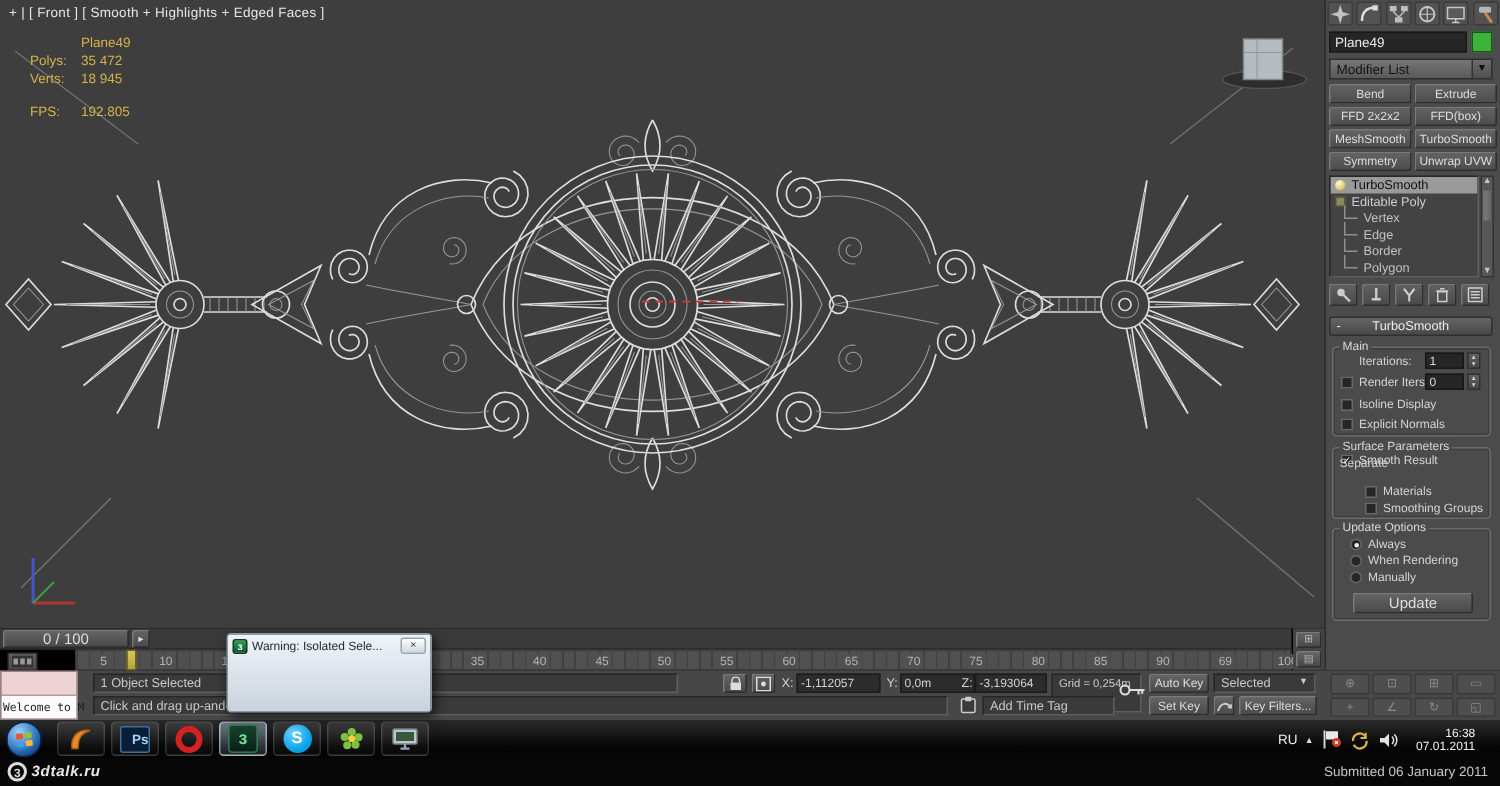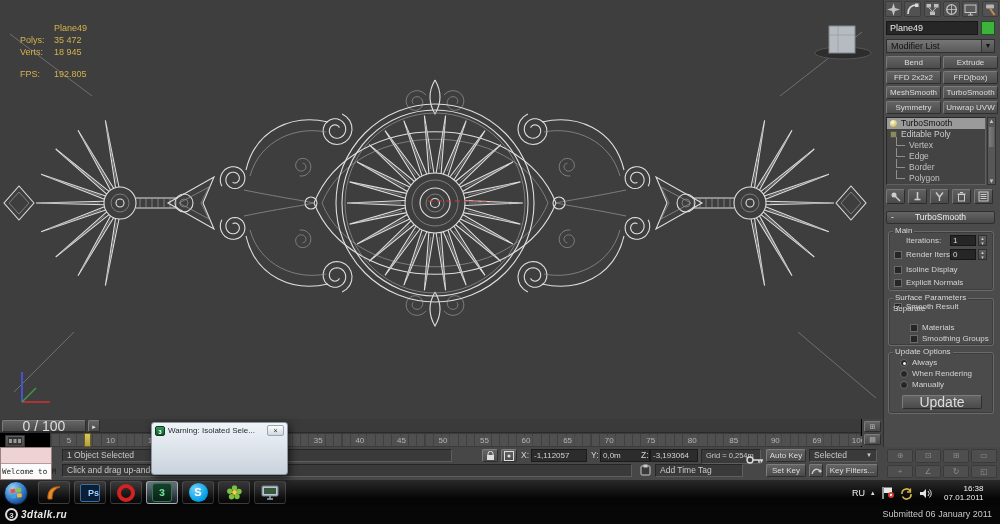--- a/index.html
+++ b/index.html
@@ -37,21 +37,21 @@
   #rollhead .minus{position:absolute;left:4px;top:0;color:#ececec}
   .group{position:absolute;border:1px solid #6a6a6a;border-radius:3px;box-shadow:inset 0 0 0 1px #3d3d3d}
   .glabel{position:absolute;top:-6px;left:4px;background:#4b4b4b;font-size:8px;color:#d8d8d8;padding:0 2px;line-height:10px}
   .plabel{position:absolute;font-size:8px;color:#d4d4d4;line-height:10px;white-space:nowrap}
   .spinfield{position:absolute;width:26px;height:11px;background:#262626;border:1px solid #161616;color:#ddd;font-size:8px;line-height:9px;padding:0 2px}
   .spinarr{position:absolute;width:9px;height:11px;font-size:5px;line-height:5px;color:#ccc;text-align:center;background:linear-gradient(#5f5f5f,#474747);border:1px solid #303030}
   .cb{position:absolute;width:8px;height:8px;background:#262626;border:1px solid #6a6a6a;font-size:7px;line-height:8px;color:#f2f2f2;text-align:center}
   .radio{position:absolute;width:8px;height:8px;border-radius:50%;background:#262626;border:1px solid #6a6a6a}
   .radio.on::after{content:"";position:absolute;left:2px;top:2px;width:3px;height:3px;border-radius:50%;background:#f0f0f0}
   #updatebtn{left:902px;top:395px;width:80px;height:14px}
-  .btn{background:linear-gradient(#646464,#4a4a4a);border:1px solid;border-color:#7c7c7c #2d2d2d #2d2d2d #7c7c7c;border-radius:2px;color:#dedede;font-size:14px;text-align:center}
+  .btn{background:linear-gradient(#646464,#4a4a4a);border:1px solid;border-color:#7c7c7c #2d2d2d #2d2d2d #7c7c7c;border-radius:2px;color:#dedede;font-size:10px;text-align:center}
   
   #sliderrow{left:0;top:419px;width:861px;height:14px;background:#3a3a3a;border-bottom:1px solid #2b2b2b}
   #sliderbtn{left:2px;top:420px;width:84px;height:12px;line-height:11px}
   #slidernext{left:88px;top:420px;width:12px;height:12px;line-height:11px;font-size:7px}
   #ruler{left:50px;top:433px;width:811px;height:14px;background:#505050;border:1px solid #3a3a3a;
     background-image:repeating-linear-gradient(90deg,#414141 0 1px,transparent 1px 8.3px)}
   .tick{position:absolute;bottom:0;transform:translateX(-50%);font-size:8px;color:#b4b4b4;background:#505050;padding:0 2px;line-height:10px}
   #trackicon{left:5px;top:435px;width:20px;height:12px;background:linear-gradient(#606060,#484848);border:1px solid #333;display:flex;align-items:center;justify-content:center}
   #timehandle{left:84px;top:433px;width:7px;height:14px;background:linear-gradient(#d9c75e,#b4a23b);border:1px solid #6d6121}
   .minizone{left:862px;top:419px;width:21px;height:28px;background:#444;display:flex;flex-direction:column;gap:2px;align-items:center;padding-top:2px}
@@ -280,20 +280,21 @@
         <path d="M246,236 C256,278 294,292 328,284" stroke="#dedede" stroke-width="1.1" fill="none"></path>
         <path d="M342.2,292.0L346.5,289.2L349.7,285.4L351.6,280.8L352.0,276.0L351.0,271.4L348.7,267.3L345.4,264.2L341.4,262.2L337.0,261.5L332.8,262.1L329.0,264.0L326.0,266.8L324.0,270.3L323.1,274.1L323.4,278.0L324.8,281.5L327.2,284.3L330.2,286.3L333.5,287.3L337.0,287.2L340.1,286.1L342.7,284.2L344.6,281.7L345.6,278.8L345.7,275.9L345.0,273.1L343.5,270.7L341.4,269.0L339.0,268.0L336.5,267.8L334.1,268.3L332.0,269.4L330.5,271.1L329.6,273.1L329.3,275.1L329.6,277.1L330.5,278.8L331.8,280.1L333.3,280.9L335.0,281.2L336.5,280.9L337.8,280.3L338.8,279.4L339.4,278.2" stroke="#dedede" stroke-width="1.1" fill="none"></path>
         <path d="M250,230 C260,266 296,280 326,274" stroke="#989898" stroke-width="0.7" fill="none"></path>
         <path d="M244,190 C278,197 300,200 314,203" stroke="#989898" stroke-width="0.7" fill="none"></path>
         <path d="M244,216 C278,209 300,206 314,203" stroke="#989898" stroke-width="0.7" fill="none"></path>
         <circle cx="311" cy="203" r="6" stroke="#dedede" stroke-width="1.1" fill="none"></circle>
         <path d="M299.7,175.9L301.8,176.0L304.0,175.7L305.9,174.9L307.6,173.7L309.0,172.2L310.0,170.5L310.6,168.7L310.8,166.8L310.6,164.9L310.0,163.1L309.1,161.6L307.9,160.3L306.4,159.3L304.9,158.7L303.2,158.4L301.6,158.5L300.0,158.9L298.7,159.6L297.5,160.6L296.6,161.8L296.0,163.1L295.7,164.5L295.7,165.9L295.9,167.2L296.5,168.4L297.3,169.4L298.2,170.2L299.3,170.8L300.4,171.1L301.6,171.1L302.6,171.0L303.6,170.6L304.5,170.0L305.1,169.2L305.6,168.4L305.9,167.5L305.9,166.6L305.8,165.8L305.5,165.0L305.1,164.4L304.5,163.9L303.9,163.5L303.3,163.3L302.6,163.3" stroke="#989898" stroke-width="0.7" fill="none"></path>
         <path d="M299.7,230.1L301.8,230.0L304.0,230.3L305.9,231.1L307.6,232.3L309.0,233.8L310.0,235.5L310.6,237.3L310.8,239.2L310.6,241.1L310.0,242.9L309.1,244.4L307.9,245.7L306.4,246.7L304.9,247.3L303.2,247.6L301.6,247.5L300.0,247.1L298.7,246.4L297.5,245.4L296.6,244.2L296.0,242.9L295.7,241.5L295.7,240.1L295.9,238.8L296.5,237.6L297.3,236.6L298.2,235.8L299.3,235.2L300.4,234.9L301.6,234.9L302.6,235.0L303.6,235.4L304.5,236.0L305.1,236.8L305.6,237.6L305.9,238.5L305.9,239.4L305.8,240.2L305.5,241.0L305.1,241.6L304.5,242.1L303.9,242.5L303.3,242.7L302.6,242.7" stroke="#989898" stroke-width="0.7" fill="none"></path>
       </g>
     </svg>
+  <div class="abs" id="vp-label">+ | [ Front ] [ Smooth + Highlights + Edged Faces ]</div>
   <div class="abs" id="vp-stats">
     <div class="r">
         <span class="k"></span>
         <span>Plane49</span>
       </div>
     <div class="r">
         <span class="k">Polys:</span>
         <span>35 472</span>
       </div>
     <div class="r">
@@ -518,21 +519,21 @@
       <rect x="0.5" y="0.5" width="9" height="9" stroke="#ddd" fill="none"></rect>
       <circle cx="5" cy="5" r="1.6" fill="#ddd"></circle>
     </svg>
   </span>
 <span class="slabel" style="left:521px;top:449px">X:</span>
 <span class="tfield" style="left:531px;top:449px;width:56px">-1,112057</span>
 <span class="slabel" style="left:591px;top:449px">Y:</span>
 <span class="tfield" style="left:600px;top:449px;width:50px">0,0m</span>
 <span class="slabel" style="left:641px;top:449px">Z:</span>
 <span class="tfield" style="left:650px;top:449px;width:48px">-3,193064</span>
-<div class="sunken" style="left:701px;top:449px;width:60px;height:15px;font-size:7.5px">Grid = 0,254m</div>
+<div class="sunken" style="left:701px;top:449px;width:60px;height:26px;font-size:7.5px">Grid = 0,254m</div>
 <span class="abs" style="left:640px;top:464px;width:12px">
     <svg width="11" height="12">
       <rect x="1" y="2" width="9" height="9" rx="1" stroke="#ccc" fill="#3a3a3a"></rect>
       <rect x="3.5" y="0.5" width="4" height="3" fill="#ccc"></rect>
     </svg>
   </span>
 <div class="sunken" style="left:655px;top:464px;width:88px;height:13px">Add Time Tag</div>
 <span class="abs" style="left:746px;top:455px">
     <svg width="18" height="10">
       <circle cx="4" cy="5" r="3" stroke="#ddd" fill="none" stroke-width="1.4"></circle>

